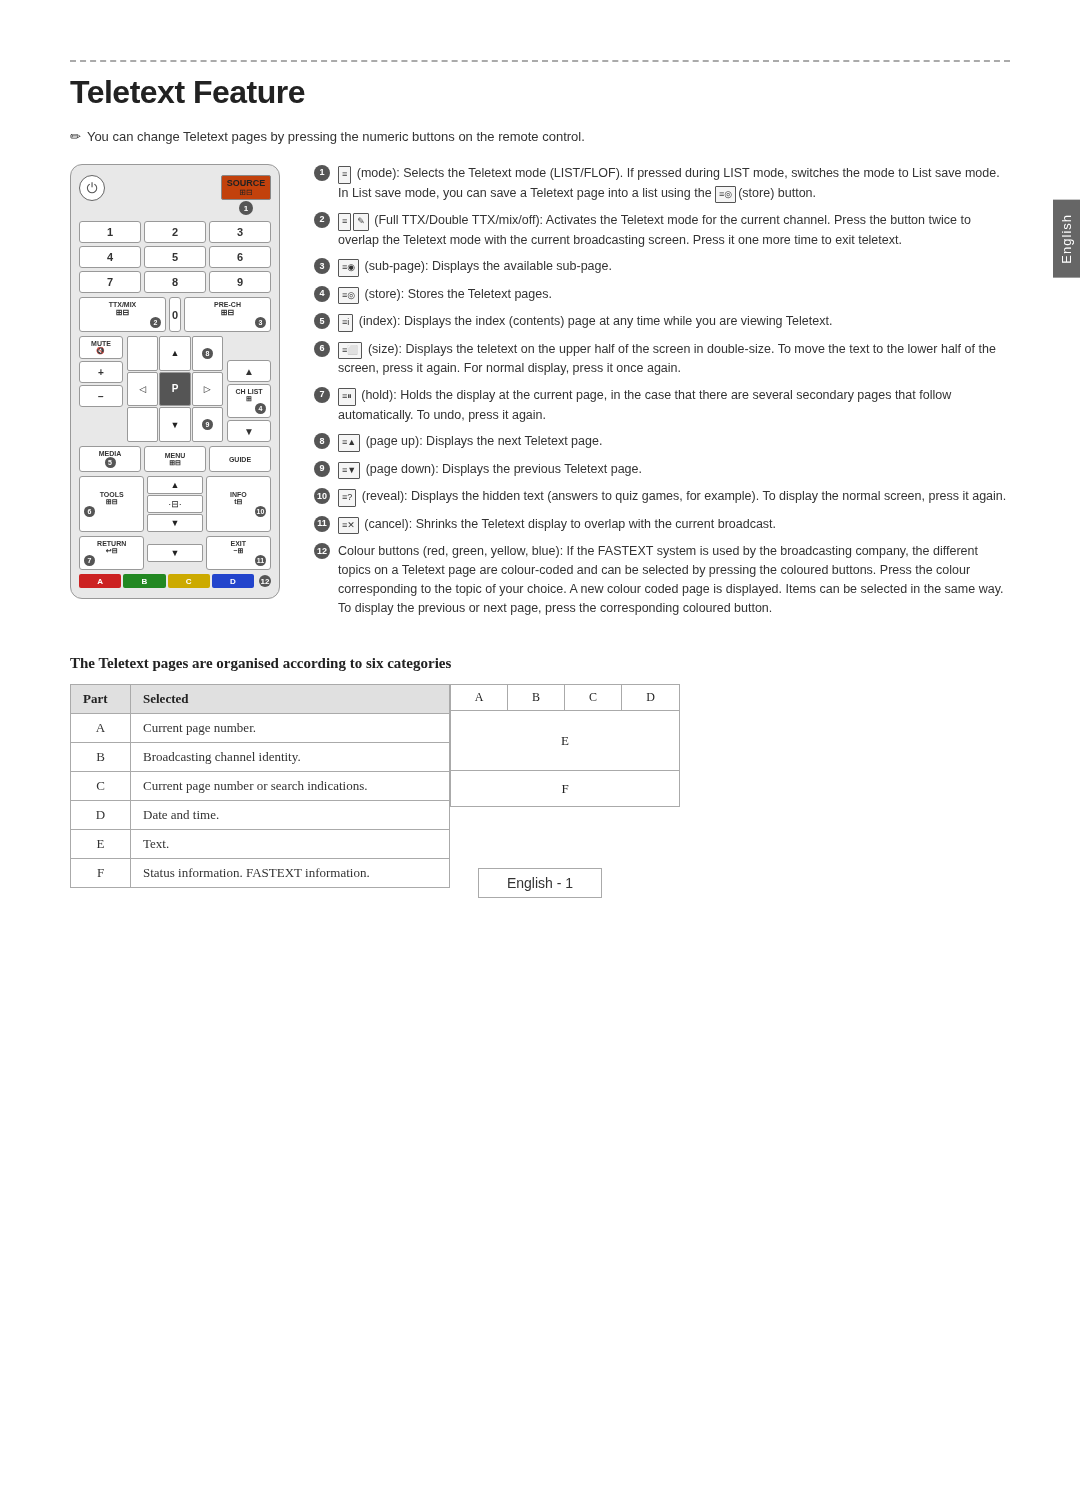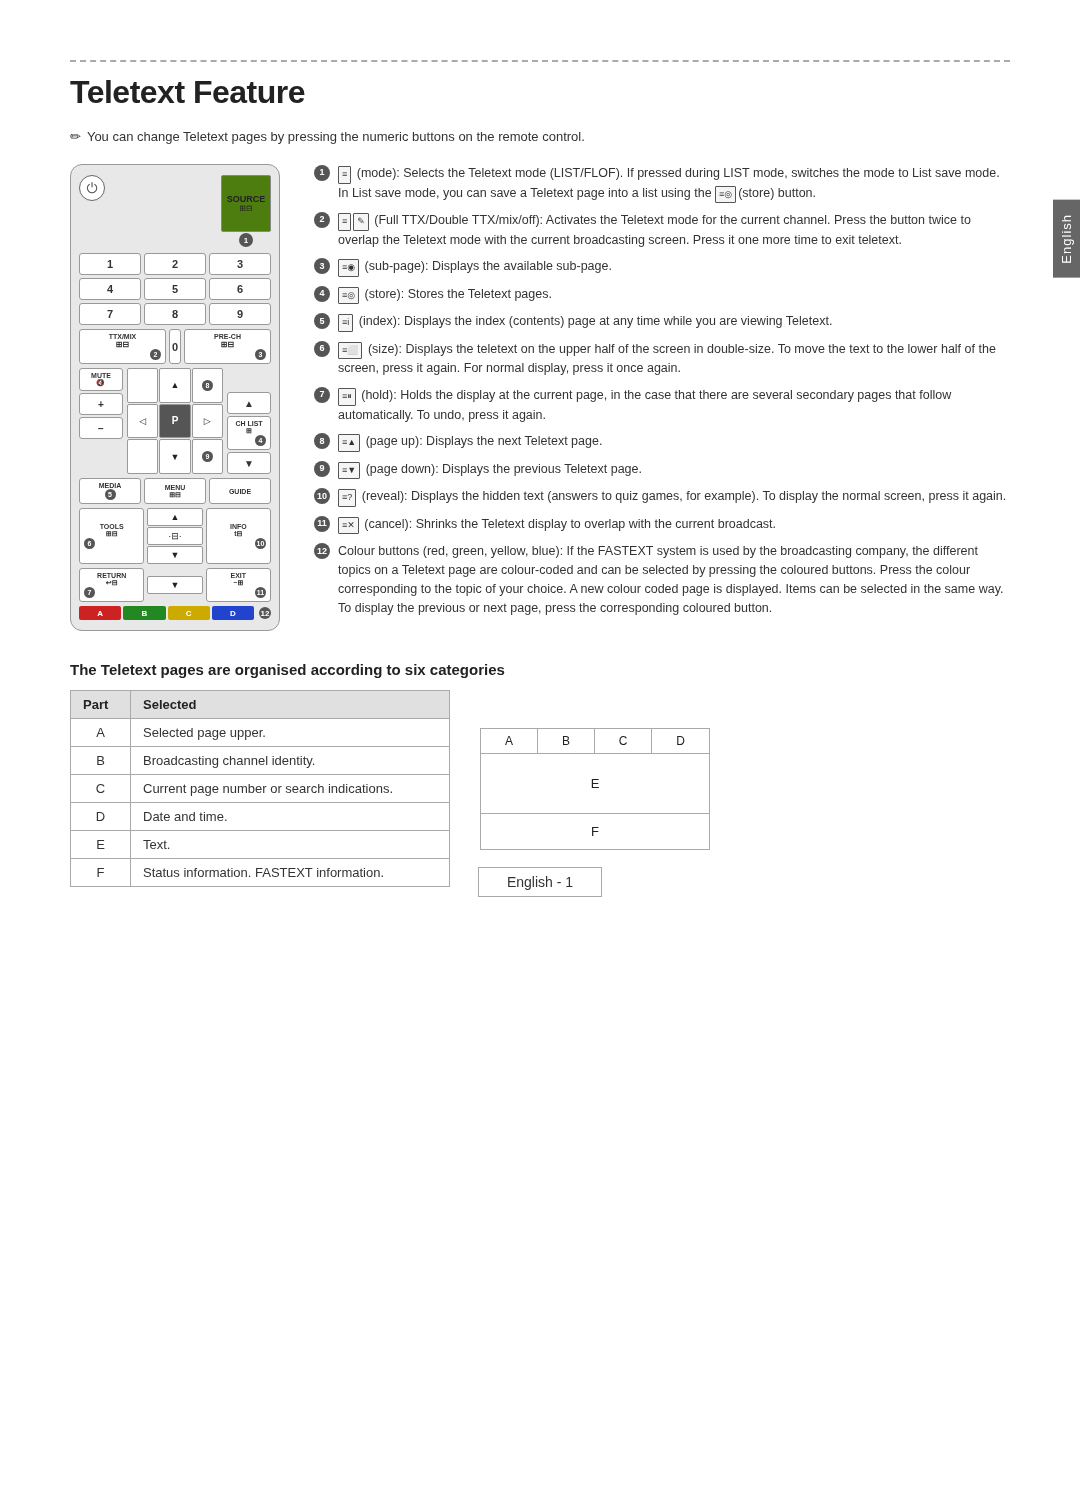--- a/index.html
+++ b/index.html
@@ -85,22 +85,22 @@
       background: #fff;
       display: flex;
       align-items: center;
       justify-content: center;
       font-size: 14px;
       color: #555;
     }
 
     .source-btn {
       border: 1.5px solid #888;
-      background: #4d7c0f;
-      padding: 18px 4px;
+      background: #c2410c;
+      padding: 2px 4px;
       font-size: 8px;
       text-align: center;
       border-radius: 2px;
       min-width: 50px;
     }
 
     .source-btn .source-label {
       font-weight: bold;
       font-size: 9px;
     }
@@ -274,33 +274,33 @@
       text-orientation: mixed;
       transform: rotate(180deg);
       padding: 14px 6px;
       font-size: 13px;
       letter-spacing: 1px;
     }
 
     
     .table-section {
       margin-top: 20px;
+      font-family: Liberation Serif, serif;
     }
 
     .table-title {
       font-size: 15px;
       font-weight: bold;
       color: #222;
       margin-bottom: 12px;
     }
 
     .table-area {
       display: flex;
-      gap: 30px;
-      align-items: center;
+      align-items: flex-start;
     }
 
     .data-table {
       border-collapse: collapse;
       font-size: 13px;
       min-width: 380px;
     }
 
     .data-table th {
       background: #e0e0e0;
@@ -656,21 +656,21 @@
       <table class="data-table">
         <thead>
           <tr>
             <th>Part</th>
             <th>Selected</th>
           </tr>
         </thead>
         <tbody>
           <tr>
             <td>A</td>
-            <td>Selected page upper.</td>
+            <td>Current page number.</td>
           </tr>
           <tr>
             <td>B</td>
             <td>Broadcasting channel identity.</td>
           </tr>
           <tr>
             <td>C</td>
             <td>Current page number or search indications.</td>
           </tr>
           <tr>

